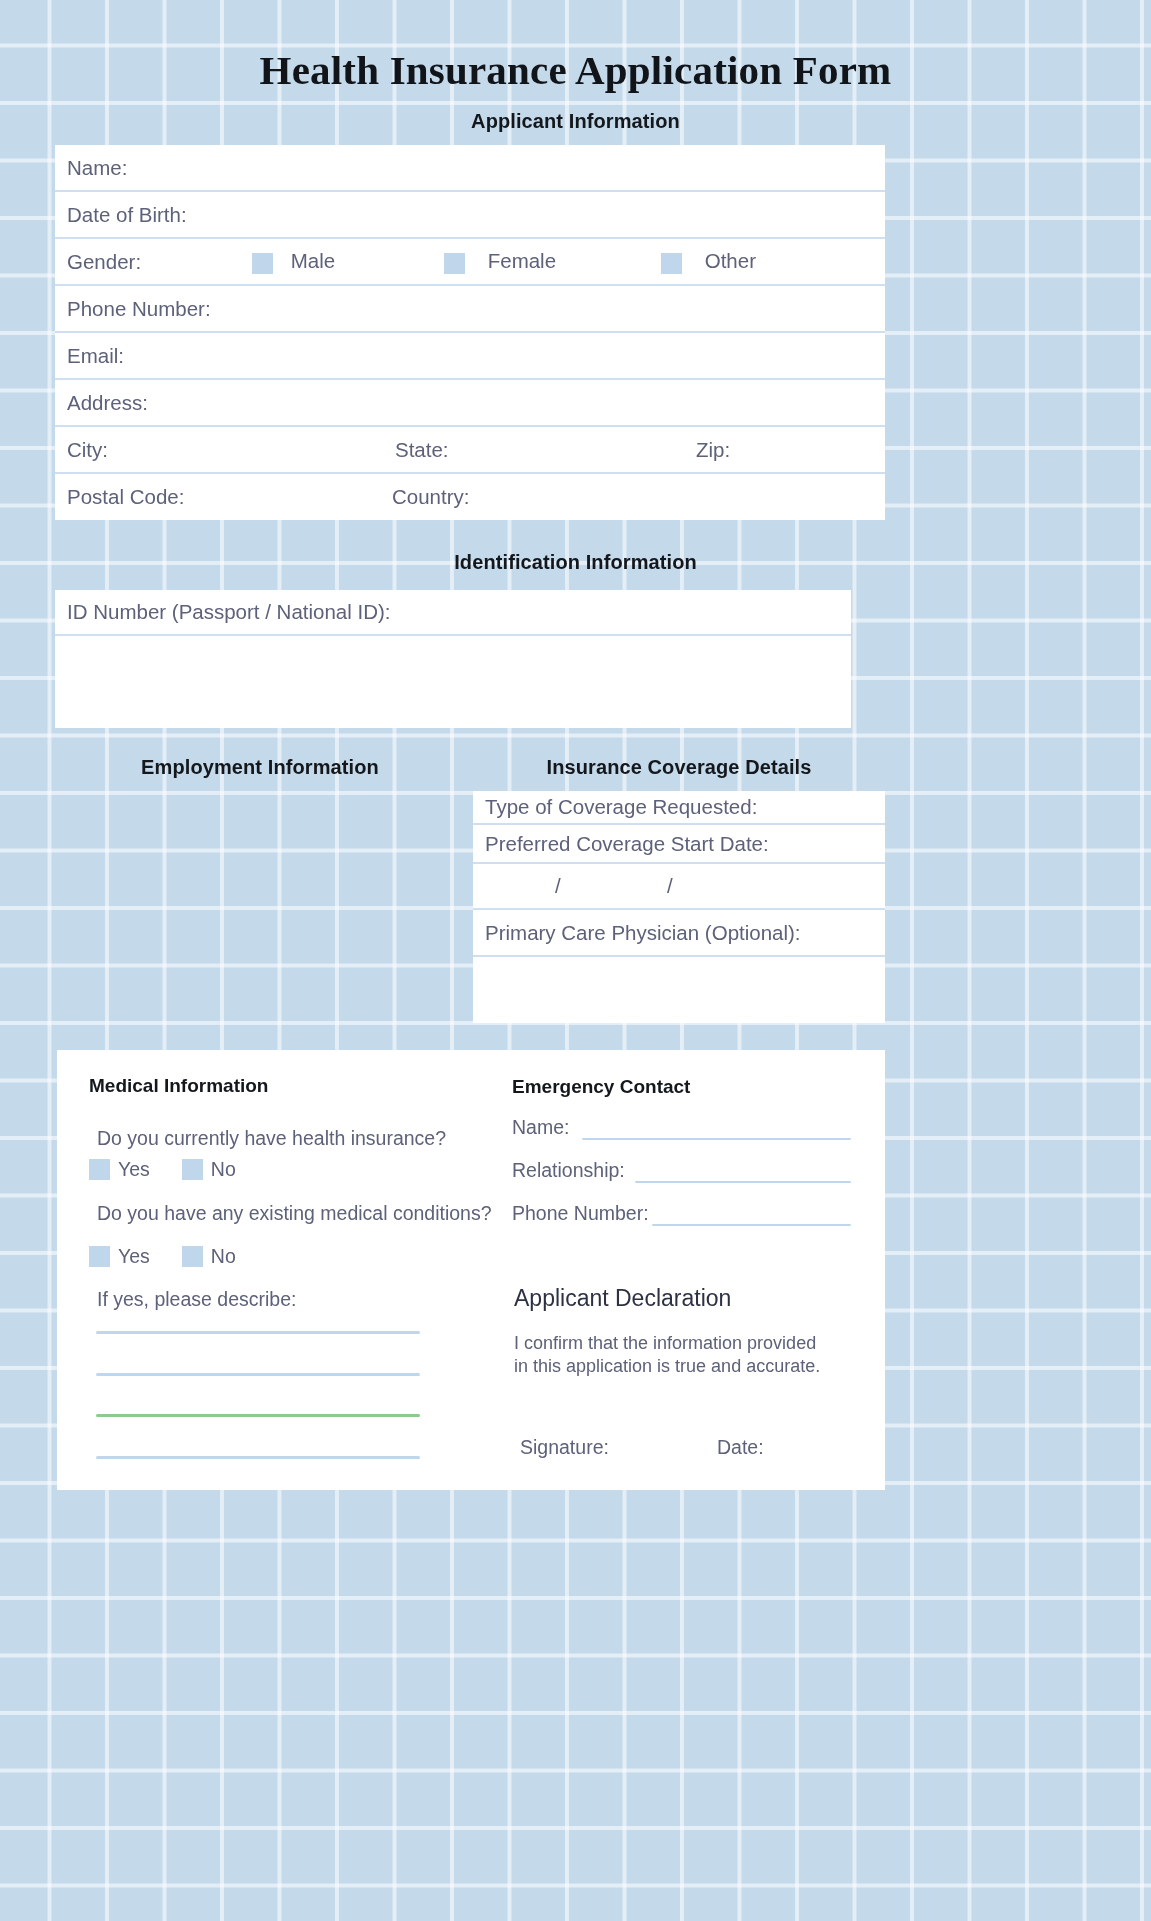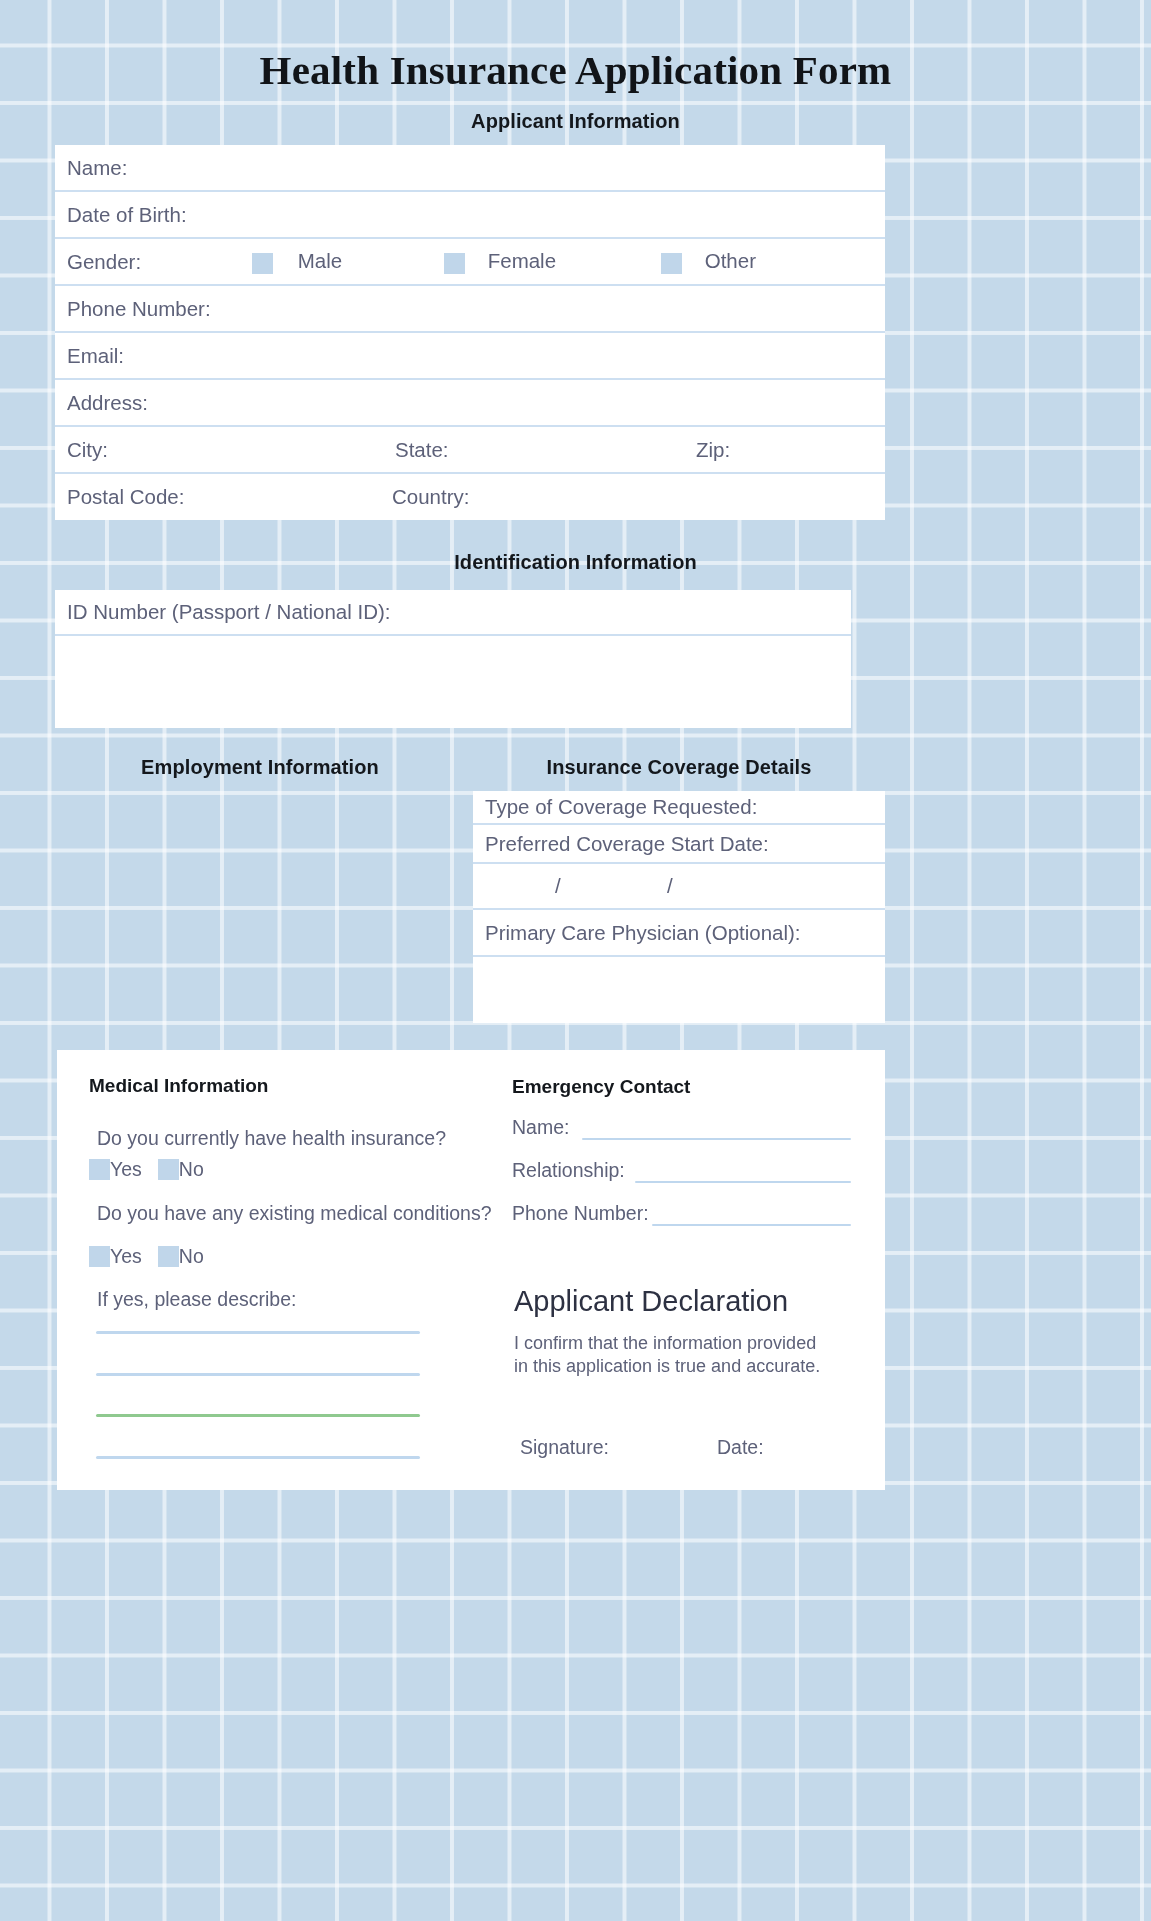--- a/index.html
+++ b/index.html
@@ -66,28 +66,28 @@
   #bottom-card{
     position:absolute;background:#fff;
   }
   .b-head{
     position:absolute;font-size:19px;font-weight:bold;color:#14181d;white-space:nowrap;
   }
   .b-text{
     position:absolute;font-size:19.5px;color:#5d6179;white-space:nowrap;
   }
   .b-decl-head{
-    position:absolute;font-size:29px;color:#2d3142;font-weight:400;white-space:nowrap;
+    position:absolute;font-size:23px;color:#2d3142;font-weight:400;white-space:nowrap;
   }
   .b-decl-body{
     position:absolute;font-size:18px;color:#5d6179;line-height:1.28;
   }
   .wline{position:absolute;height:3px;background:#bfd7ee;border-radius:2px;}
   .wline.green{background:#8fc98f;}
-  .cbrow{position:absolute;display:flex;align-items:center;font-size:19.5px;color:#5d6179;}
+  .cbrow{position:absolute;display:flex;align-items:center;gap:8px;font-size:19.5px;color:#5d6179;}
   .cbrow .gap{width:16px;}
 </style>
 </head>
 <body>
 
 <div id="grid-bg"></div>
 
 <div id="page">
 
   <div class="form-title">Health Insurance Application Form</div>
@@ -101,21 +101,21 @@
     </div>
 
     <div class="row" style="height:47px;">
       <span>Date of Birth:</span>
     </div>
 
     <div class="row" style="height:47px;">
       <span>Gender:</span>
       <span class="cellpos" style="left:197px;">
         <span class="cb"></span>
-        <span style="margin-left:19px;">Male</span>
+        <span style="margin-left:12px;">Male</span>
       </span>
       <span class="cellpos" style="left:389px;">
         <span class="cb"></span>
         <span style="margin-left:17px;">Female</span>
       </span>
       <span class="cellpos" style="left:606px;">
         <span class="cb"></span>
         <span style="margin-left:17px;">Other</span>
       </span>
     </div>

